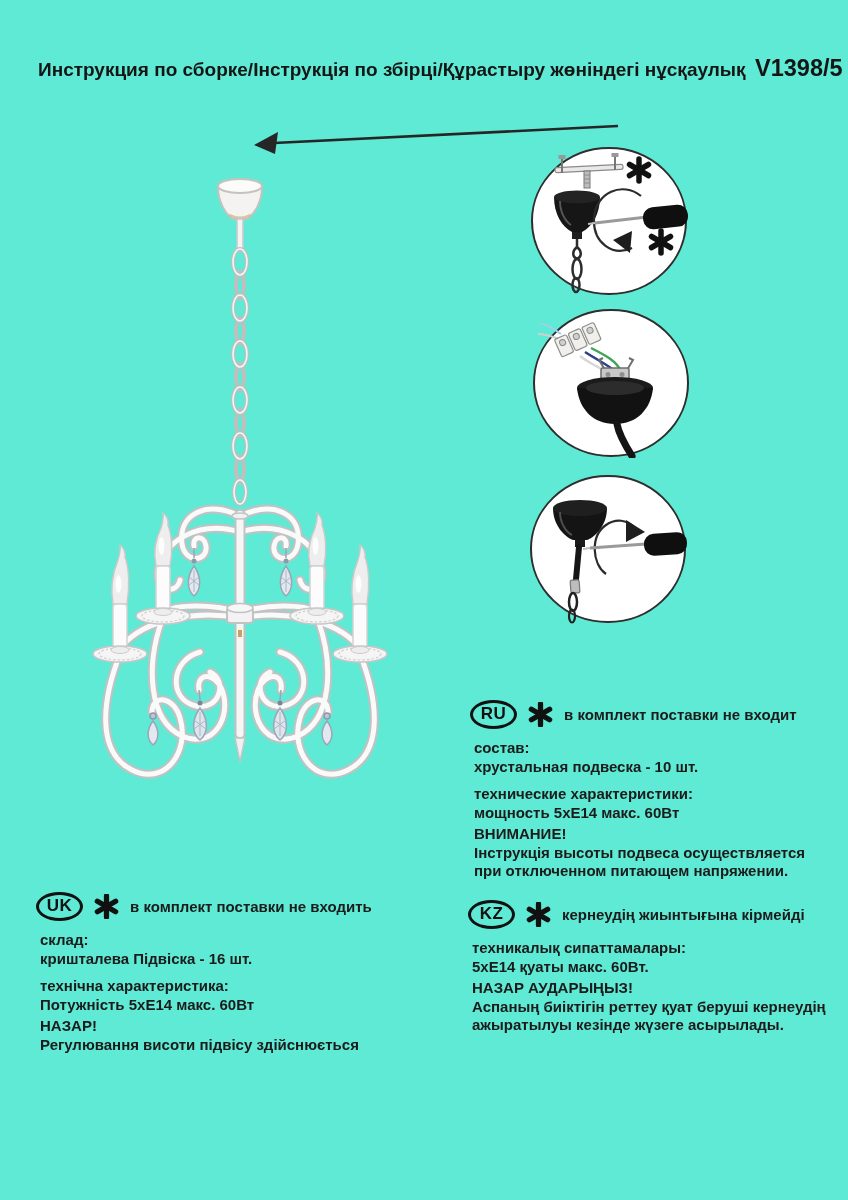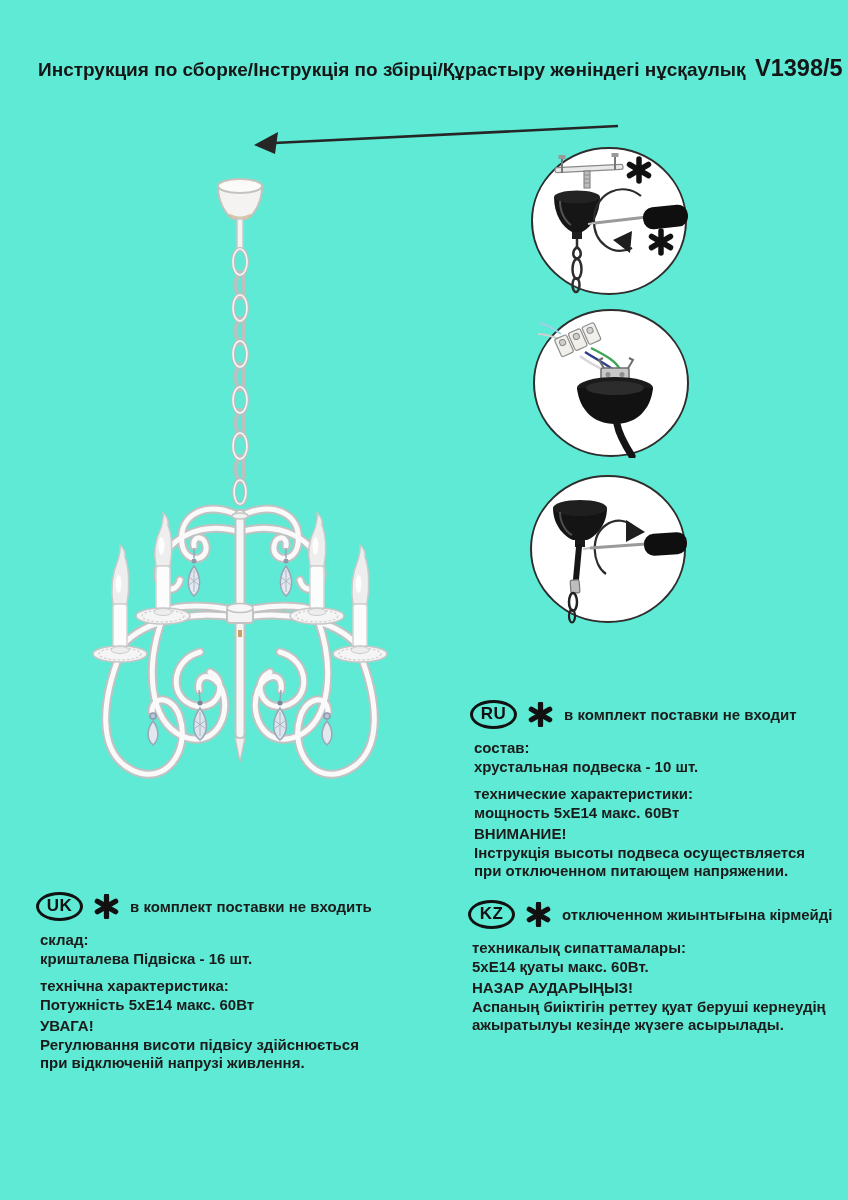--- a/index.html
+++ b/index.html
@@ -385,37 +385,36 @@
       </svg>
       <span class="note">в комплект поставки не входить</span>
     </div>
     <div class="group">
       <div class="line">склад:</div>
       <div class="line">кришталева Підвіска - 16 шт.</div>
     </div>
     <div class="group specs">
       <div class="line">технічна характеристика:</div>
       <div class="line">Потужність 5хЕ14 макс. 60Вт</div>
-      <div class="line warn-title">УВАГА!</div>
+      <div class="line warn-title">НАЗАР!</div>
       <div class="line">Регулювання висоти підвісу здійснюється</div>
-      <div class="line">при відключеній напрузі живлення.</div>
     </div>
   </section>
 
   <section class="lang lang-kz">
     <div class="badge-row">
       <span class="badge">KZ</span>
       <svg class="ast-svg" viewBox="0 0 26 26" aria-hidden="true">
         <g stroke="#111111" stroke-width="5.5" stroke-linecap="round">
           <line x1="13" y1="2" x2="13" y2="24"></line>
             <line x1="3.5" y1="7.5" x2="22.5" y2="18.5"></line>
             <line x1="22.5" y1="7.5" x2="3.5" y2="18.5"></line>
         </g>
       </svg>
-      <span class="note">отключенном жиынтығына кірмейді</span>
+      <span class="note">кернеудің жиынтығына кірмейді</span>
     </div>
     <div class="group specs">
       <div class="line">техникалық сипаттамалары:</div>
       <div class="line">5хЕ14 қуаты макс. 60Вт.</div>
       <div class="line warn-title">НАЗАР АУДАРЫҢЫЗ!</div>
       <div class="line">Аспаның биіктігін реттеу қуат беруші кернеудің</div>
       <div class="line">ажыратылуы кезінде жүзеге асырылады.</div>
     </div>
   </section>
 

